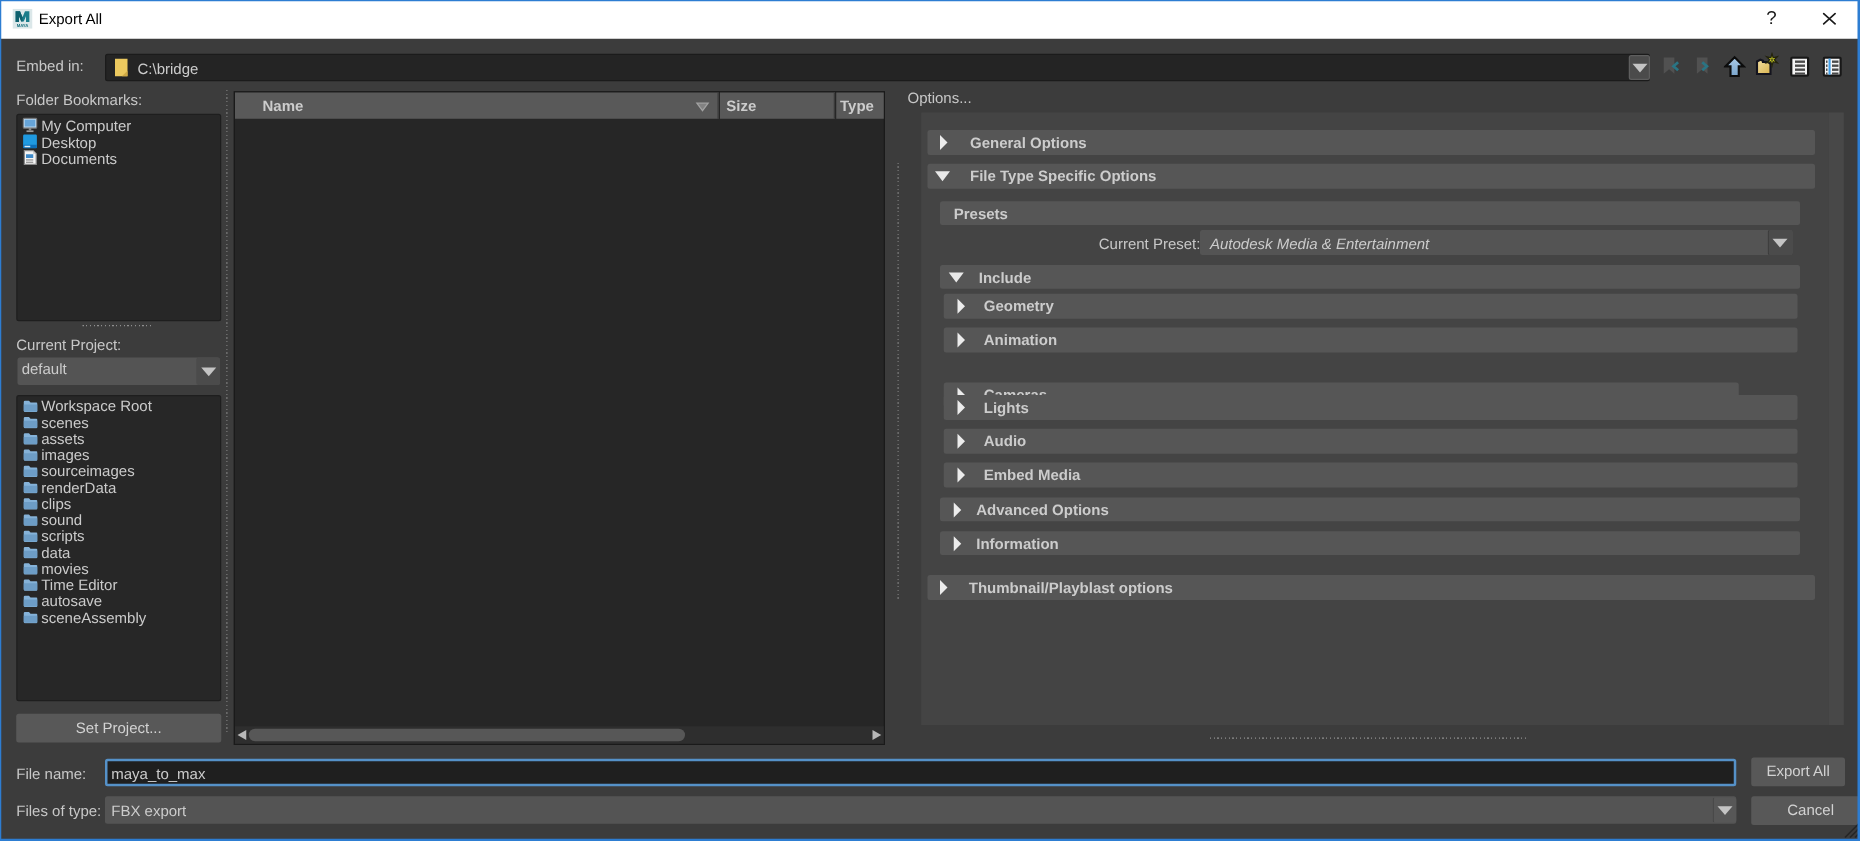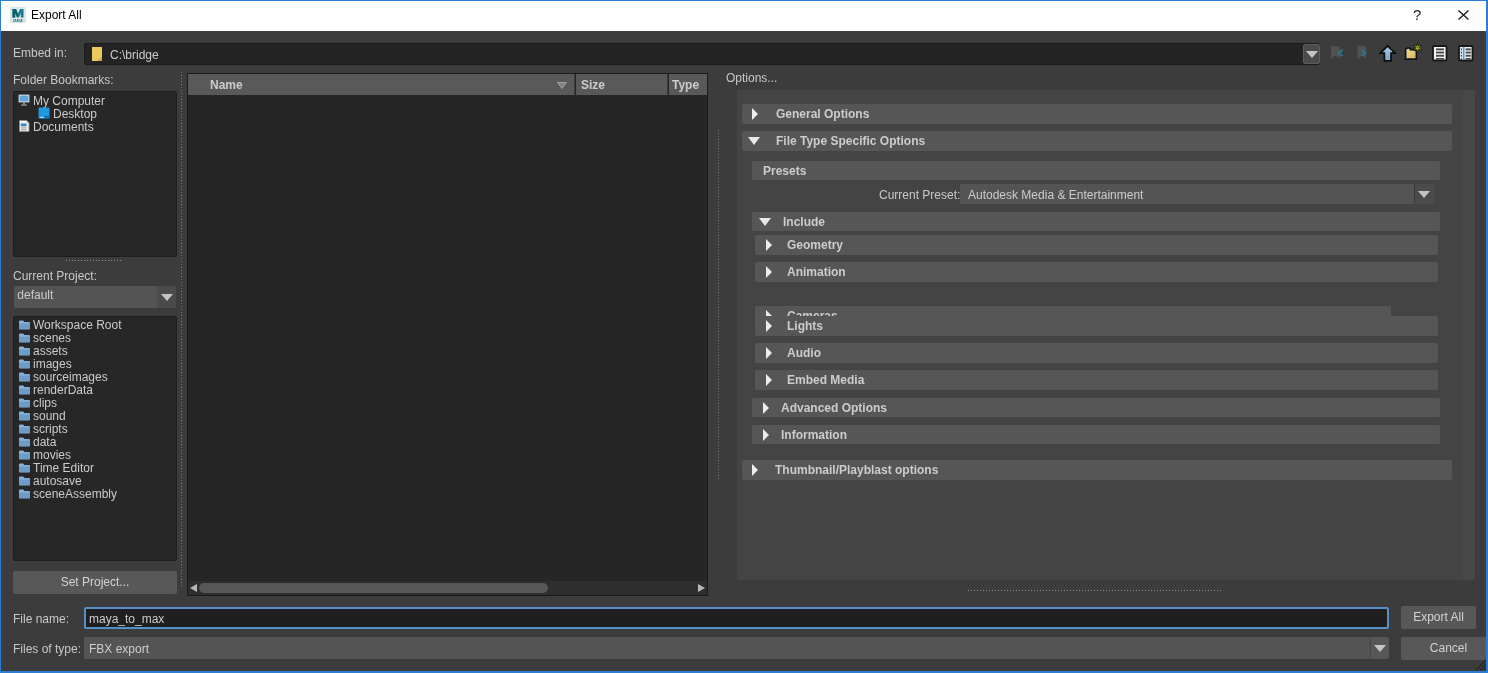--- a/index.html
+++ b/index.html
@@ -116,21 +116,21 @@
 </div>
 
 <div class="abs lbl" style="left:13px; top:73px;">Folder Bookmarks:</div>
 <div class="abs well" style="left:13px; top:91px; width:164px; height:166px;">
 <div class="item" style="top:2px;"><svg width="12" height="12">
         <rect x="0.5" y="0.5" width="11" height="8" rx="1" fill="#b8d6ee" stroke="#6f6f6f"></rect>
         <rect x="1.8" y="1.8" width="8.4" height="5.4" fill="#66a4d8"></rect>
         <rect x="5" y="8.5" width="2" height="1.8" fill="#8a8a8a"></rect>
         <rect x="3.2" y="10.3" width="5.6" height="1.4" fill="#9a9a9a"></rect>
       </svg>My Computer</div>
-<div class="item" style="top:15px;margin-left:20px;"><svg width="12" height="12">
+<div class="item" style="top:15px;"><svg width="12" height="12">
         <rect x="0.5" y="0.5" width="11" height="11" rx="1" fill="#1f9ae0"></rect>
         <rect x="0.5" y="8.8" width="11" height="2.7" fill="#0d6fb8"></rect>
         <rect x="1.6" y="9.6" width="4.6" height="1.2" fill="#d8ecf8"></rect>
       </svg>Desktop</div>
 <div class="item" style="top:28px;"><svg width="12" height="12">
         <path d="M1.5 0.5 h7 l2.5 2.5 v8.5 h-9.5 z" fill="#f4f4f4" stroke="#8a8a8a"></path>
         <path d="M8.5 0.5 l2.5 2.5 h-2.5 z" fill="#c9c9c9"></path>
         <rect x="2.8" y="3.4" width="5.8" height="3" fill="#3e89c8"></rect>
         <rect x="2.8" y="7.4" width="5.8" height="1.1" fill="#9b9b9b"></rect>
         <rect x="2.8" y="9.3" width="5.8" height="1.1" fill="#9b9b9b"></rect>
@@ -274,21 +274,21 @@
       <div class="abs tri-r" style="left:11px; top:4px;"></div>
       <span style="left:29px;">Information</span>
     </div>
     <div class="abs bar" style="left:742px; top:460px; width:710px; height:20px;">
       <div class="abs tri-r" style="left:10px; top:4px;"></div>
       <span style="left:33px;">Thumbnail/Playblast options</span>
     </div>
   </div>
 <div class="abs lbl" style="left:879px; top:188px;">Current Preset:</div>
 <div class="abs combo" style="left:960px; top:184px; width:474px; height:20px;"></div>
-<div class="abs" style="left:968px; top:188px; color:#cccccc;">Autodesk Media &amp; Entertainment</div>
+<div class="abs" style="left:968px; top:188px; color:#cccccc;font-style:italic;">Autodesk Media &amp; Entertainment</div>
 <div class="abs combo-btn" style="left:1414px; top:184px; width:20px; height:20px; border-left:1px solid #3a3a3a;"></div>
 <div class="abs tri-dd" style="left:1418px; top:191px;"></div>
 <div class="abs hdot" style="left:968px; top:590px; width:254px;"></div>
 
 <div class="abs lbl" style="left:13px; top:612px;">File name:</div>
 <div class="abs" style="left:84px; top:607px; width:1305px; height:22px; background:#1f1f1f; border:2px solid #5591c8; border-radius:2px;"></div>
 <div class="abs" style="left:89px; top:612px; color:#cccccc;">maya_to_max</div>
 <div class="abs btn" style="left:1401px; top:606px; width:75px; height:23px; line-height:23px;">Export All</div>
 
 <div class="abs lbl" style="left:13px; top:642px;">Files of type:</div>

